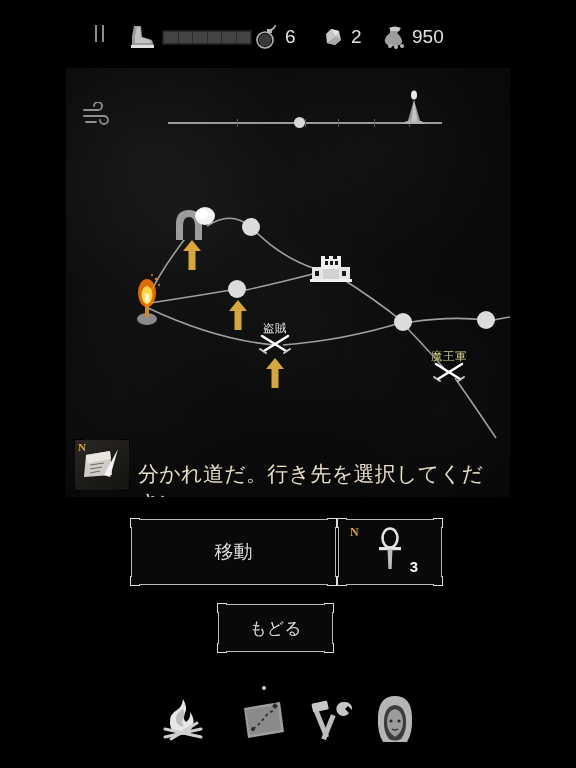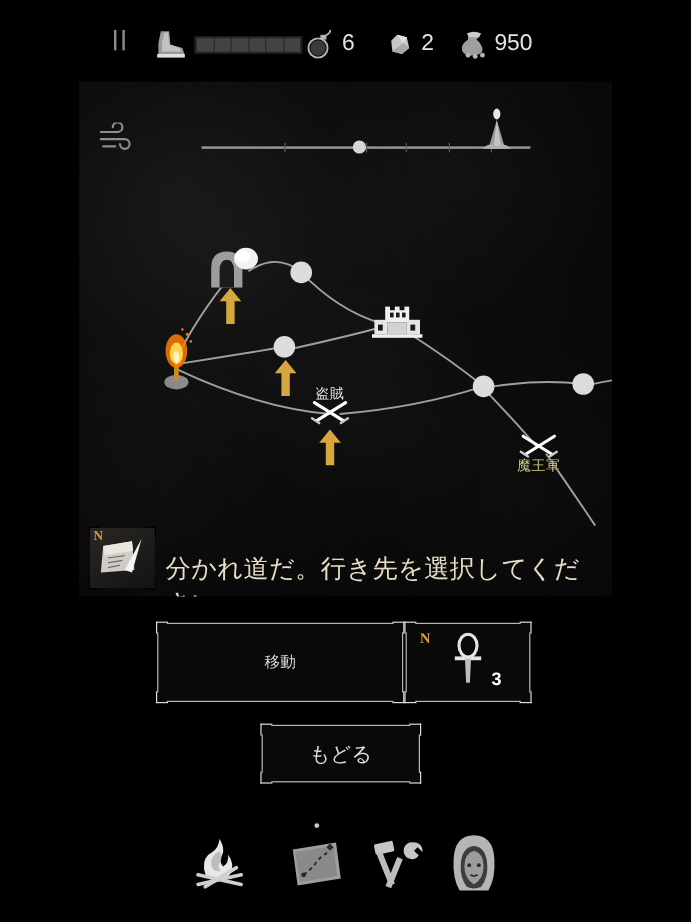--- a/index.html
+++ b/index.html
@@ -113,23 +113,23 @@
   .btn .brk{ position:absolute; width:10px; height:10px; border-color:#cfcfcf; }
   .btn .bl{ left:-1px; top:-1px; border-left:1px solid; border-top:1px solid; }
   .btn .br{ right:-1px; top:-1px; border-right:1px solid; border-top:1px solid; }
   .btn .bb{ left:-1px; bottom:-1px; border-left:1px solid; border-bottom:1px solid; }
   .btn .bc{ right:-1px; bottom:-1px; border-right:1px solid; border-bottom:1px solid; }
   .btn .edge-t,.btn .edge-b{ position:absolute; left:8px; right:8px; height:1px; background:#b9b9b9; }
   .btn .edge-t{ top:0; } .btn .edge-b{ bottom:0; }
   .btn .edge-l,.btn .edge-r{ position:absolute; top:8px; bottom:8px; width:1px; background:#b9b9b9; }
   .btn .edge-l{ left:0; } .btn .edge-r{ right:0; }
 
-  #btn-move{ left:131px; top:519px; width:205px; height:66px; font-size:13px; }
+  #btn-move{ left:131px; top:519px; width:205px; height:66px; font-size:19px; }
   #btn-item{ left:338px; top:519px; width:104px; height:66px; }
-  #btn-back{ left:218px; top:604px; width:132px; height:48px; font-size:17px; }
+  #btn-back{ left:218px; top:604px; width:115px; height:48px; font-size:17px; }
 
   .item-badge{ position:absolute; left:12px; top:6px; color:#d9a23c; font-size:12px; font-weight:bold; font-family:"Liberation Serif", serif;}
   .item-count{ position:absolute; right:24px; bottom:10px; color:#fff; font-size:15px; font-weight:bold; }
 
   
   .navbar{ position:absolute; left:0; bottom:12px; width:576px; height:76px; }
   .nav-item{
     position:absolute; width:62px; height:62px; bottom:4px;
     display:flex; align-items:center; justify-content:center; cursor:pointer;
   }
@@ -329,21 +329,21 @@
           <line x1="34" y1="19" x2="28" y2="23"></line>
         </g>
       </svg>
     </div>
     <div class="arrow-up" style="left:208px; top:290px;">
       <svg width="20" height="30" viewBox="0 0 20 30">
         <path d="M10 0 L19 11 L13.5 11 L13.5 30 L6.5 30 L6.5 11 L1 11 Z" fill="#d7a73f"></path>
       </svg>
     </div>
 
-    <div class="node-label boss" style="left:383px; top:296px;margin-top:32px;">魔王軍</div>
+    <div class="node-label boss" style="left:383px; top:296px;">魔王軍</div>
     <div class="glyph" style="left:383px; top:305px;">
       <svg width="38" height="26" viewBox="0 0 38 26">
         <g stroke="#ffffff" stroke-width="2.6" stroke-linecap="round">
           <line x1="6" y1="6" x2="30" y2="21"></line>
           <line x1="32" y1="6" x2="8" y2="21"></line>
         </g>
         <g stroke="#c9c9c9" stroke-width="2" stroke-linecap="round">
           <line x1="4" y1="19" x2="10" y2="23"></line>
           <line x1="34" y1="19" x2="28" y2="23"></line>
         </g>

